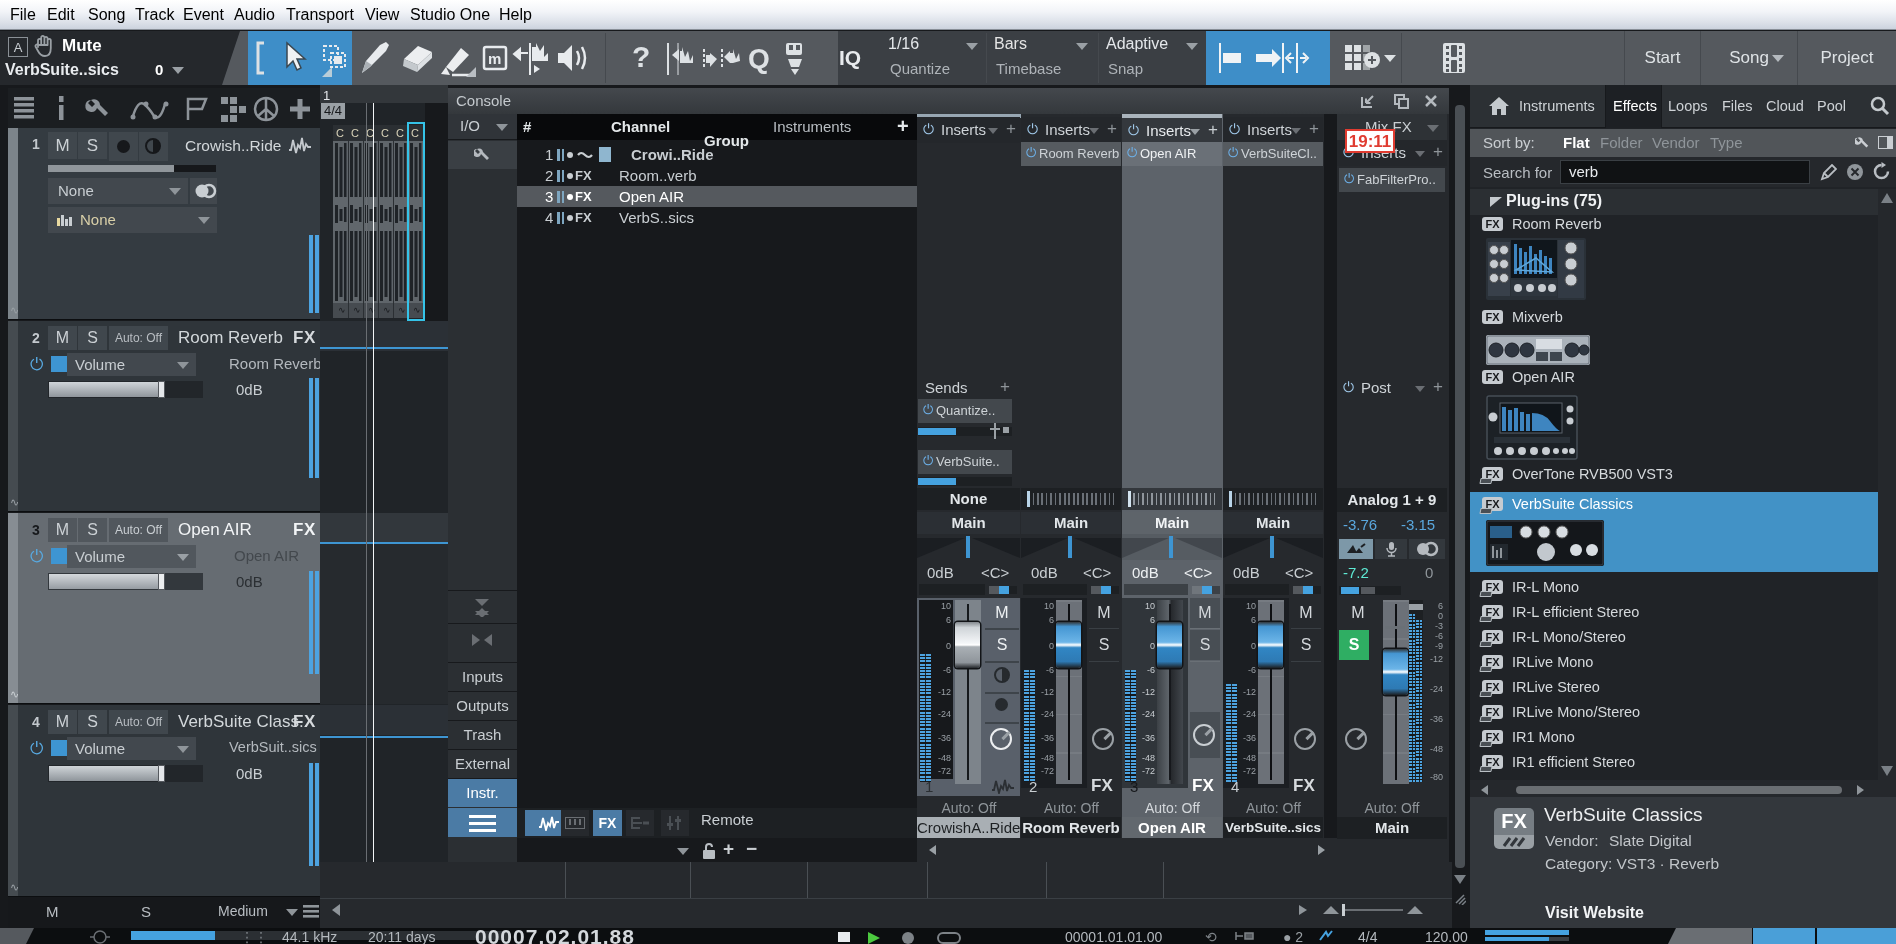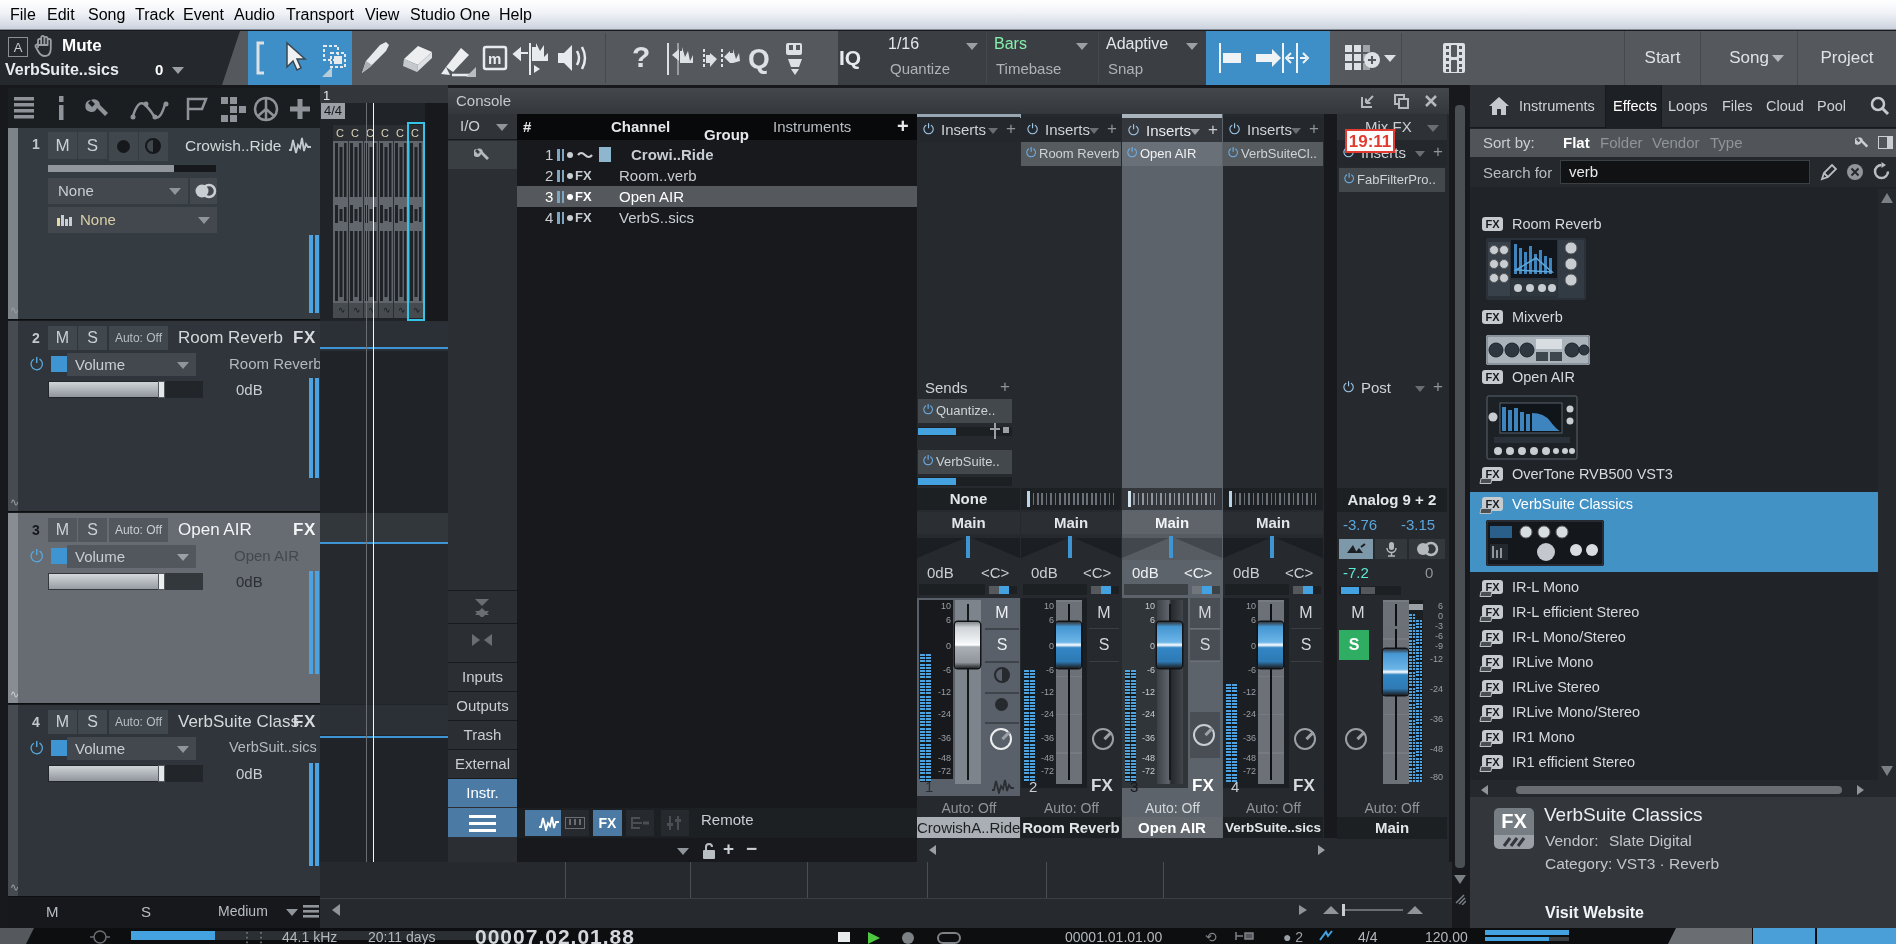--- a/index.html
+++ b/index.html
@@ -192,21 +192,21 @@
       <rect x="1451" y="14" width="6" height="12" rx="1"></rect>
       <rect x="1451" y="29" width="6" height="12" rx="1"></rect>
     </g>
   </svg>
 
   <div class="abs" style="left:866px;top:0;width:340px;height:54px;background:#3b3f44;">
     <div class="abs" style="left:22px;top:4px;font-size:16px;color:#e4e7ea;">1/16</div>
     <div class="darr abs" style="left:100px;top:12px;"></div>
     <div class="abs" style="left:24px;top:29px;font-size:15px;color:#aeb3b8;">Quantize</div>
     <div class="tbsep" style="left:120px;"></div>
-    <div class="abs" style="left:128px;top:4px;font-size:16px;color:#86efac;">Bars</div>
+    <div class="abs" style="left:128px;top:4px;font-size:16px;color:#e5e5e5;">Bars</div>
     <div class="darr abs" style="left:210px;top:12px;"></div>
     <div class="abs" style="left:130px;top:29px;font-size:15px;color:#aeb3b8;">Timebase</div>
     <div class="tbsep" style="left:232px;"></div>
     <div class="abs" style="left:240px;top:4px;font-size:16px;color:#e4e7ea;">Adaptive</div>
     <div class="darr abs" style="left:320px;top:12px;"></div>
     <div class="abs" style="left:242px;top:29px;font-size:15px;color:#aeb3b8;">Snap</div>
   </div>
   <div class="tbsep" style="left:605px;"></div>
   <div class="tbsep" style="left:838px;background:#2e3236;"></div>
   <div class="abs" style="left:838px;top:0;width:28px;height:54px;background:#3b3f44;"></div>
@@ -529,21 +529,21 @@
       <rect x="35" y="2" width="9" height="9" fill="none" stroke="#b4b9be" stroke-width="2"></rect>
       <rect x="39" y="6" width="9" height="9" fill="#3c4045" stroke="#b4b9be" stroke-width="2"></rect>
       <path d="M66 3 L76 13 M76 3 L66 13" stroke="#b4b9be" stroke-width="2.5"></path>
     </svg>
   </div>
 
   <div class="abs" style="left:69px;top:26px;width:400px;height:748px;background:#17191c;">
     <div class="abs" style="left:0;top:0;width:400px;height:26px;background:#08090b;color:#e4e8ea;font-size:15px;font-weight:bold;">
       <span class="abs" style="left:6px;top:4px;">#</span>
       <span class="abs" style="left:94px;top:4px;">Channel</span>
-      <span class="abs" style="left:187px;top:12px;">Group</span>
+      <span class="abs" style="left:187px;top:18px;">Group</span>
       <span class="abs" style="left:256px;top:4px;font-weight:normal;color:#b9bec3;">Instruments</span>
       <span class="abs" style="left:380px;top:1px;font-size:20px;">+</span>
     </div>
     <div class="clrow" style="top:30px;">
           <span class="cnum">1</span>
           <span class="cbars"></span>
           <span class="cdot"></span>
           <svg class="abs" style="left:60px;top:6px;" width="16" height="10">
             <path d="M1 5 Q4 1 8 5 Q12 9 15 5" stroke="#c9ced2" stroke-width="2.2" fill="none"></path>
           </svg>
@@ -869,21 +869,21 @@
     <div class="sslot" style="left:2px;top:54px;width:106px;">
           <span class="pw">⏻</span>
           <span class="tt">FabFilterPro..</span>
         </div>
     <div class="shdr" style="left:0;top:261px;width:110px;background:#26292d;">
           <span class="pw">⏻</span>
           <span class="tt">Post</span>
           <span class="da"></span>
           <span class="pl">+</span>
         </div>
-    <div class="abs" style="left:0;top:374px;width:110px;height:24px;background:#1d2023;color:#e2e6e9;font-weight:bold;font-size:15px;text-align:center;line-height:24px;">Analog 9 + 2</div>
+    <div class="abs" style="left:0;top:374px;width:110px;height:24px;background:#1d2023;color:#e2e6e9;font-weight:bold;font-size:15px;text-align:center;line-height:24px;">Analog 1 + 9</div>
     <div class="abs" style="left:6px;top:402px;color:#5aa7dd;font-size:15px;">-3.76</div>
     <div class="abs" style="left:64px;top:402px;color:#5aa7dd;font-size:15px;">-3.15</div>
     <div class="abs" style="left:2px;top:425px;width:34px;height:20px;background:#7d98a8;">
       <svg width="34" height="20">
             <path d="M8 14 L14 6 L18 14 Z M16 14 L20 9 L24 14 Z" fill="#1d2023"></path>
             <path d="M22 8 l4 -3" stroke="#1d2023" stroke-width="2"></path>
           </svg>
     </div>
     <div class="abs" style="left:38px;top:425px;width:32px;height:20px;background:#33383d;">
       <svg width="32" height="20">
@@ -1003,20 +1003,26 @@
     <span class="abs" style="left:240px;top:5px;color:#8f959a;">Type</span>
     <svg class="abs" style="left:385px;top:7px;" width="15" height="15" viewBox="0 0 17 17">
           <path d="M3 2 a4 4 0 1 0 4 5 L13 13 l2 -2 L9 5 a4 4 0 0 0 -6 -3 l3 3 -2 2 -3 -3" fill="#caced2"></path>
         </svg>
     <svg class="abs" style="left:408px;top:7px;" width="15" height="13">
           <rect x="0" y="0" width="15" height="13" fill="none" stroke="#caced2" stroke-width="2"></rect>
           <rect x="9" y="0" width="6" height="13" fill="#caced2"></rect>
         </svg>
   </div>
 
+  <div class="abs" style="left:0;top:104px;width:426px;height:26px;background:#2b2f33;color:#f0f2f4;font-size:16px;font-weight:bold;">
+    <svg class="abs" style="left:20px;top:8px;" width="12" height="10">
+          <path d="M0 0 L12 0 L0 10 Z" fill="#c4c9cd"></path>
+        </svg>
+    <span class="abs" style="left:36px;top:3px;">Plug-ins (75)</span>
+  </div>
 
   <div id="blist" class="abs" style="left:0;top:130px;width:408px;height:565px;background:#202327;">
     <div class="bitem" style="top:0;left:12px;">
           <span class="fxbadge">FX</span>
           <span class="txt">Room Reverb</span>
         </div>
     <svg class="abs" style="left:16px;top:23px;" width="100" height="62" viewBox="0 0 100 62">
       <rect width="100" height="62" rx="2" fill="#2a3138"></rect>
       <rect x="2" y="2" width="96" height="58" fill="none" stroke="#7d8max" stroke-width="0"></rect>
       <rect x="2" y="4" width="22" height="54" fill="#38404a"></rect>

